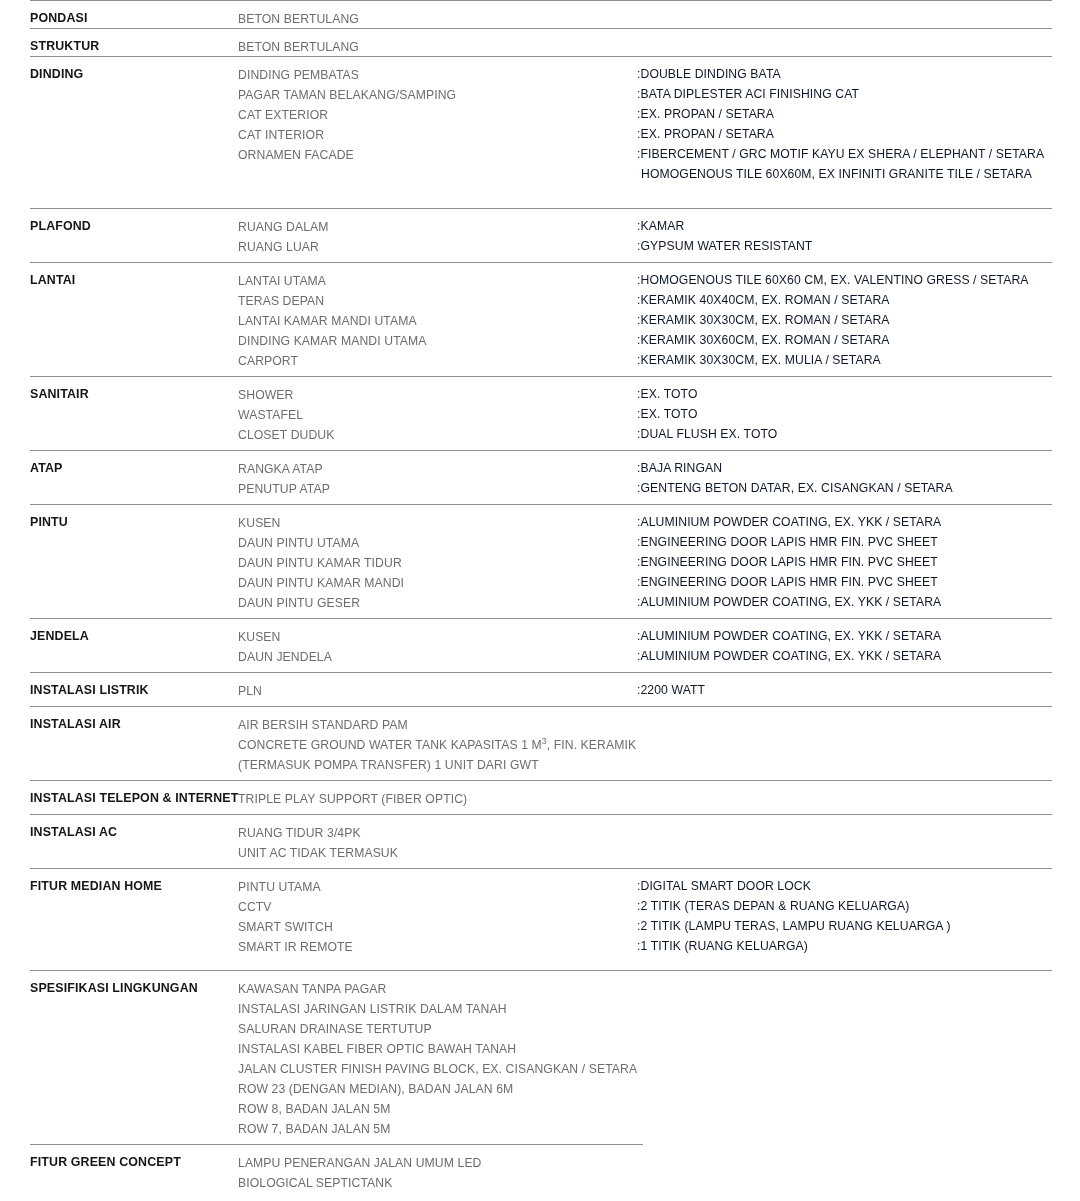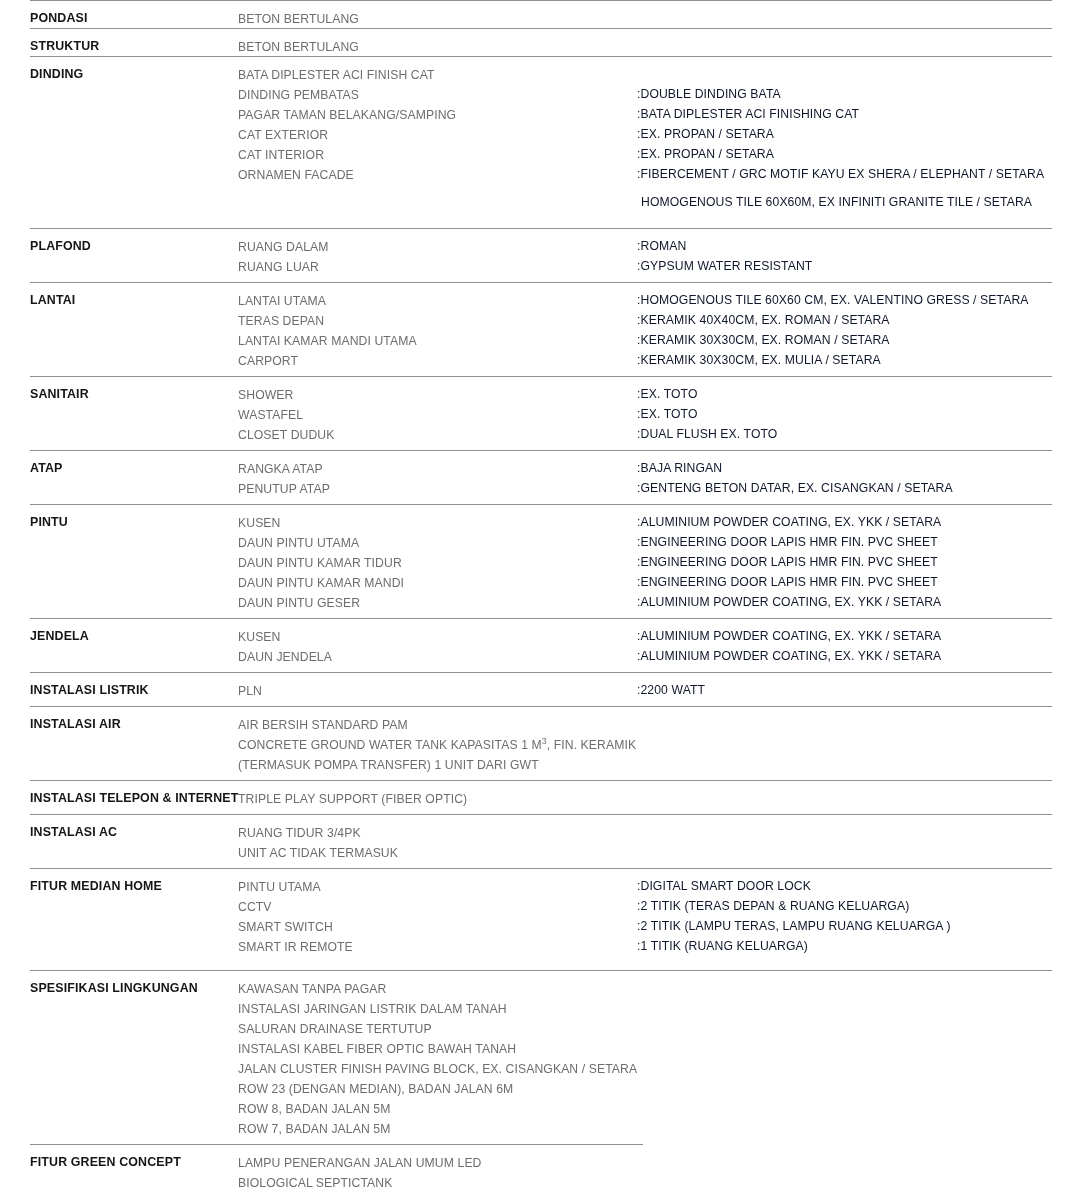--- a/index.html
+++ b/index.html
@@ -62,21 +62,20 @@
   .row-value {
     position: absolute;
     left: 399px;
     top: 0;
     font-size: 12.2px;
     color: #0f172a;
     letter-spacing: 0.1px;
   }
   .row-value.cont {
     padding-left: 4px;
-    margin-top: 8px;
   }
   .pad-bottom-sm { padding-bottom: 6px; }
   .pad-bottom-md { padding-bottom: 14px; }
   .pad-bottom-lg { padding-bottom: 24px; }
   sup { font-size: 0.72em; vertical-align: super; line-height: 0; }
 </style>
 </head>
 <body>
 
 <div id="spec-sheet">
@@ -94,46 +93,46 @@
           <div class="section-label">STRUKTUR</div>
           <div class="rows">
             <div class="spec-row"><span class="row-item">BETON BERTULANG</span></div>
           </div>
         </div>
       </div>
       <div class="spec-section">
         <div class="section-inner pad-bottom-lg">
           <div class="section-label">DINDING</div>
           <div class="rows">
-            <div class="spec-row"><span class="row-item">BATA DIPLESTER ACI FINISH CAT</span></div>
             <div class="spec-row"><span class="row-item">DINDING PEMBATAS</span><span class="row-value">:DOUBLE DINDING BATA</span></div>
             <div class="spec-row"><span class="row-item">PAGAR TAMAN BELAKANG/SAMPING</span><span class="row-value">:BATA DIPLESTER ACI FINISHING CAT</span></div>
             <div class="spec-row"><span class="row-item">CAT EXTERIOR</span><span class="row-value">:EX. PROPAN / SETARA</span></div>
             <div class="spec-row"><span class="row-item">CAT INTERIOR</span><span class="row-value">:EX. PROPAN / SETARA</span></div>
             <div class="spec-row"><span class="row-item">ORNAMEN FACADE</span><span class="row-value">:FIBERCEMENT / GRC MOTIF KAYU EX SHERA / ELEPHANT / SETARA</span></div>
             <div class="spec-row"><span class="row-item"></span><span class="row-value cont">HOMOGENOUS TILE 60X60M, EX INFINITI GRANITE TILE / SETARA</span></div>
           </div>
         </div>
       </div>
       <div class="spec-section">
         <div class="section-inner pad-bottom-sm">
           <div class="section-label">PLAFOND</div>
           <div class="rows">
-            <div class="spec-row"><span class="row-item">RUANG DALAM</span><span class="row-value">:ROMAN</span></div>
+            <div class="spec-row"><span class="row-item">RUANG DALAM</span><span class="row-value">:KAMAR</span></div>
             <div class="spec-row"><span class="row-item">RUANG LUAR</span><span class="row-value">:GYPSUM WATER RESISTANT</span></div>
           </div>
         </div>
       </div>
       <div class="spec-section">
         <div class="section-inner pad-bottom-sm">
           <div class="section-label">LANTAI</div>
           <div class="rows">
             <div class="spec-row"><span class="row-item">LANTAI UTAMA</span><span class="row-value">:HOMOGENOUS TILE 60X60 CM, EX. VALENTINO GRESS /  SETARA</span></div>
             <div class="spec-row"><span class="row-item">TERAS DEPAN</span><span class="row-value">:KERAMIK 40X40CM, EX. ROMAN /  SETARA</span></div>
             <div class="spec-row"><span class="row-item">LANTAI KAMAR MANDI UTAMA</span><span class="row-value">:KERAMIK 30X30CM, EX. ROMAN /  SETARA</span></div>
+            <div class="spec-row"><span class="row-item">DINDING KAMAR MANDI UTAMA</span><span class="row-value">:KERAMIK 30X60CM, EX. ROMAN /  SETARA</span></div>
             <div class="spec-row"><span class="row-item">CARPORT</span><span class="row-value">:KERAMIK 30X30CM, EX. MULIA /  SETARA</span></div>
           </div>
         </div>
       </div>
       <div class="spec-section">
         <div class="section-inner pad-bottom-sm">
           <div class="section-label">SANITAIR</div>
           <div class="rows">
             <div class="spec-row"><span class="row-item">SHOWER</span><span class="row-value">:EX. TOTO</span></div>
             <div class="spec-row"><span class="row-item">WASTAFEL</span><span class="row-value">:EX. TOTO</span></div>

